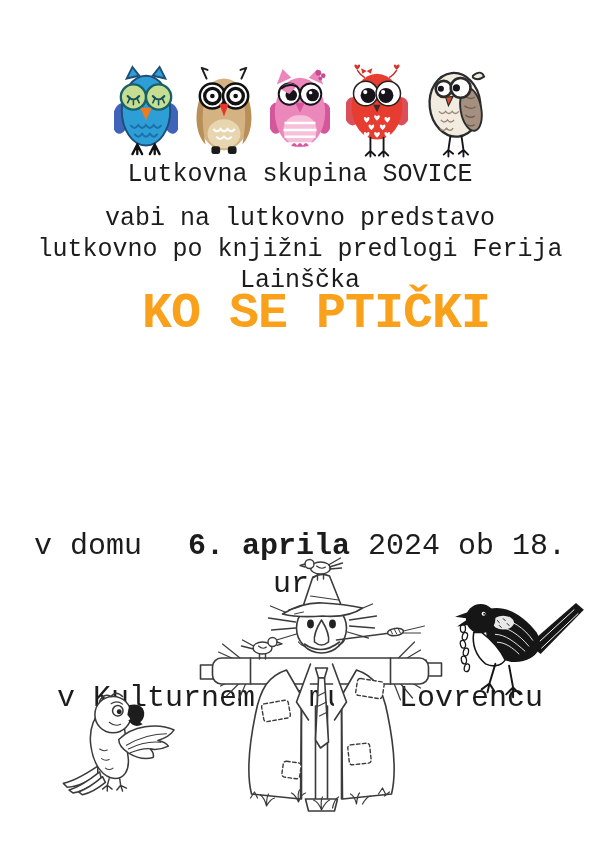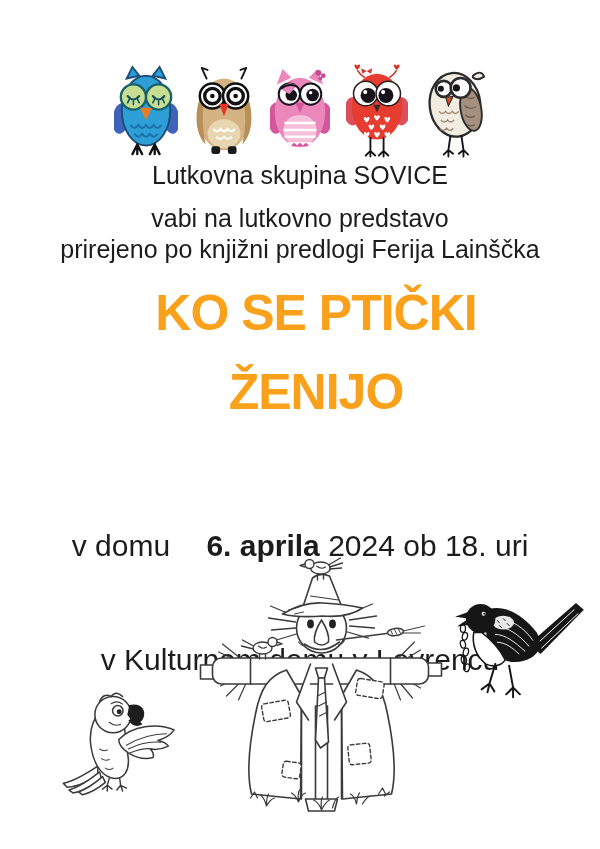--- a/index.html
+++ b/index.html
@@ -2,21 +2,21 @@
 <html><head>
 <meta charset="utf-8">
 <style>
   html, body { margin: 0; padding: 0; background: #ffffff; }
   .poster {
     position: relative;
     width: 600px;
     height: 849px;
     background: #ffffff;
     overflow: hidden;
-    font-family: Liberation Sans, sans-serif;
+    font-family: Liberation Mono, monospace;
     color: #1c1c1c;
   }
   .owl-row {
     position: absolute;
     top: 58px; left: 0; right: 0;
     height: 100px;
     display: flex;
     justify-content: center;
     align-items: flex-end;
     gap: 16px;
@@ -173,26 +173,25 @@
       <polygon points="23,37 31,36 26,46" fill="#D8502F" stroke="#2b2b2b" stroke-width="1.2"></polygon>
       <path d="M28,79 l-2,14 M26,93 l-5,5 M26,93 v7 M26,93 l5,4" stroke="#16141a" stroke-width="2" fill="none" stroke-linecap="round"></path>
       <path d="M40,79 l2,14 M42,93 l-5,4 M42,93 v7 M42,93 l5,5" stroke="#16141a" stroke-width="2" fill="none" stroke-linecap="round"></path>
     </svg>
   </div>
 
   <div class="group-line">Lutkovna skupina SOVICE</div>
 
   <div class="intro">
     <div>vabi na lutkovno predstavo</div>
-    <div>prirejeno po knjižni predlogi Ferija Lainščka</div>
+    <div>lutkovno po knjižni predlogi Ferija Lainščka</div>
   </div>
 
   <div class="title" style="color: rgb(249, 161, 27);">
     <div>KO SE PTIČKI</div>
-    <div>ŽENIJO</div>
   </div>
 
   <div class="event">
     <div class="event-line"><span>v domu </span><b>6. aprila</b><span> 2024 ob 18. uri</span></div>
     <div class="event-line">v Kulturnem domu v Lovrencu</div>
   </div>
 
   <div class="illus illus-scarecrow">
     <svg viewBox="0 0 245 260" aria-hidden="true">
       <g fill="none" stroke="#3b3b3b" stroke-width="1.6" stroke-linecap="round" stroke-linejoin="round">

